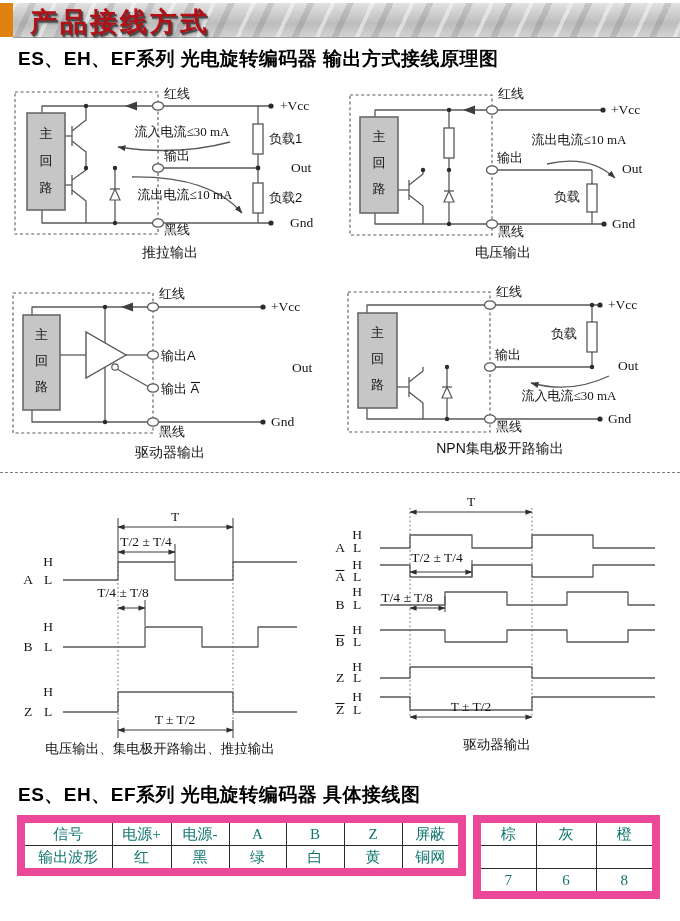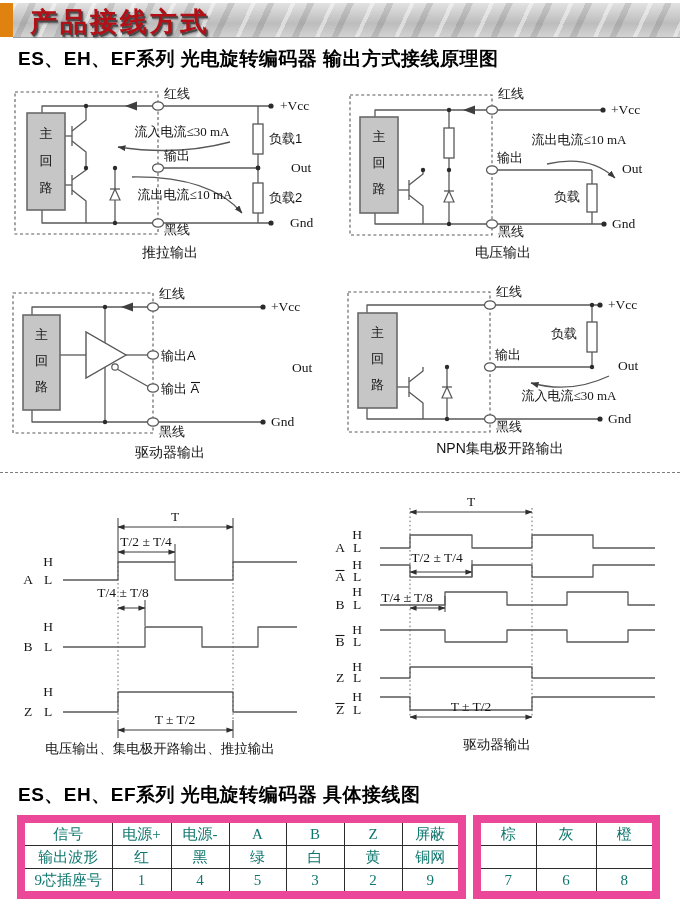--- a/index.html
+++ b/index.html
@@ -381,29 +381,20 @@
       </tr>
       <tr>
         <td>输出波形</td>
         <td>红</td>
         <td>黑</td>
         <td>绿</td>
         <td>白</td>
         <td>黄</td>
         <td>铜网</td>
       </tr>
-      <tr>
-        <td>9芯插座号</td>
-        <td>1</td>
-        <td>4</td>
-        <td>5</td>
-        <td>3</td>
-        <td>2</td>
-        <td>9</td>
-      </tr>
     </tbody>
   </table>
 
   <table class="tbl" id="tbl-aux">
     <colgroup>
       <col style="width:59px">
         <col style="width:60px">
         <col style="width:60px">
     </colgroup>
     <tbody>

